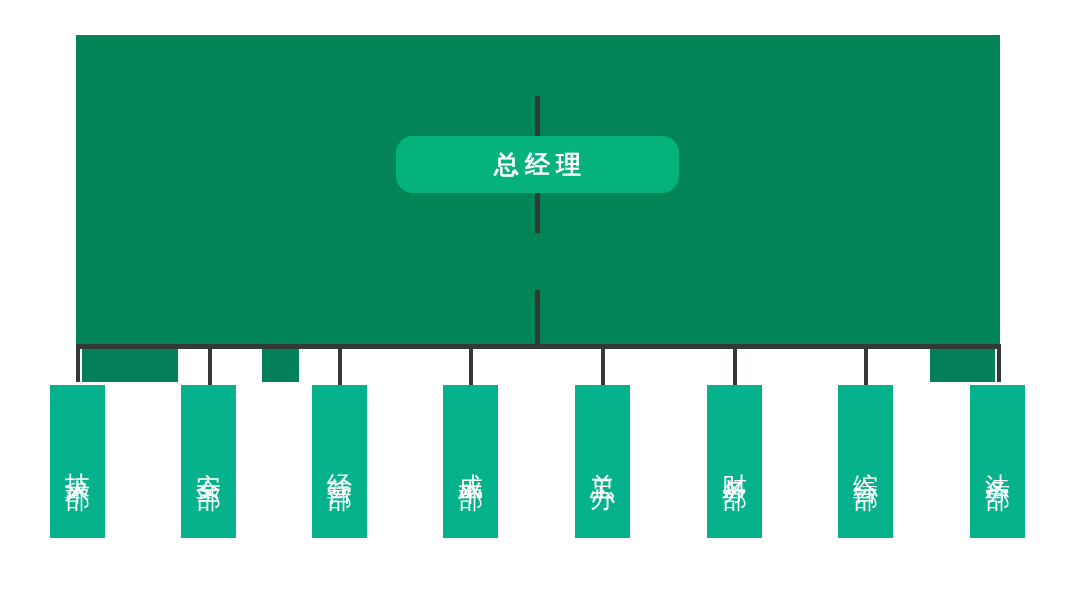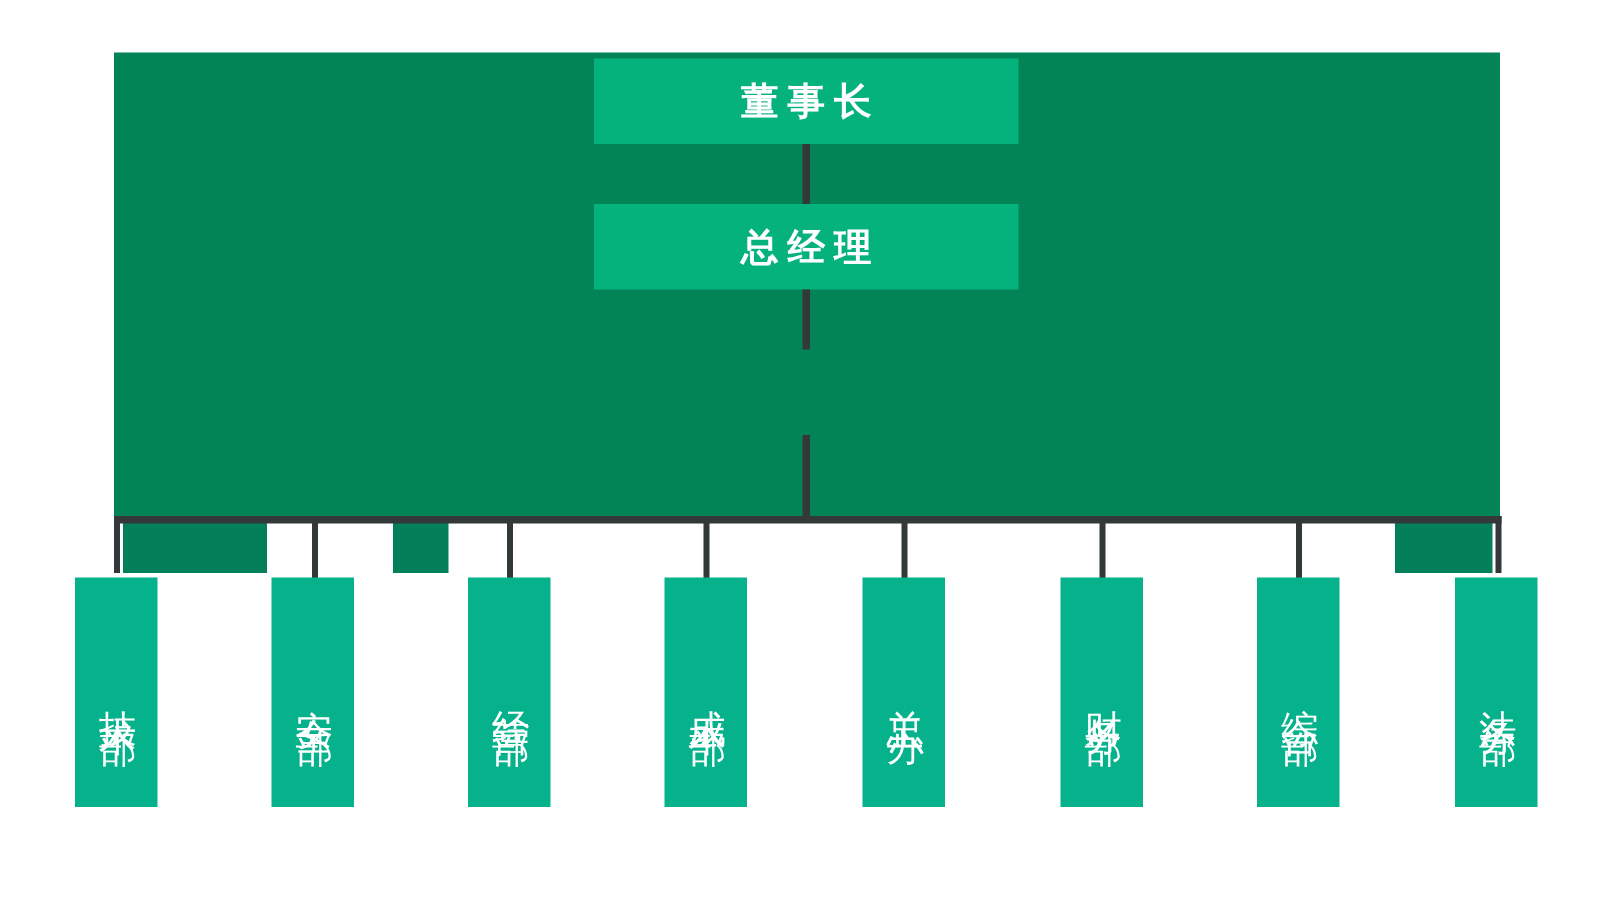--- a/index.html
+++ b/index.html
@@ -91,27 +91,24 @@
 <body>
 
 <div id="chart-root">
 
   <div class="panel"></div>
 
   <div class="tab-block" style="left:82px;  top:345px; width:96px; height:37px;"></div>
   <div class="tab-block" style="left:262px; top:345px; width:37px; height:37px;"></div>
   <div class="tab-block" style="left:930px; top:345px; width:65px; height:37px;"></div>
 
-  <div class="exec-box" style="left:396px; top:39px; width:283px; height:57px;">
-    <span>董事长</span>
-  </div>
 
   <div class="vline" style="left:535px; top:96px; height:40px;"></div>
 
-  <div class="exec-box" style="left:396px; top:136px; width:283px; height:57px;">
+  <div class="exec-box" style="left:396px; top:136px; width:283px; height:57px;border-radius:17px;">
     <span>总经理</span>
   </div>
 
   <div class="vline" style="left:535px; top:193px; height:40px;"></div>
 
 
   <div class="vline" style="left:535px; top:290px; height:55px;"></div>
 
   <div class="hbar" style="left:76px; top:344px; width:925px;"></div>
 

